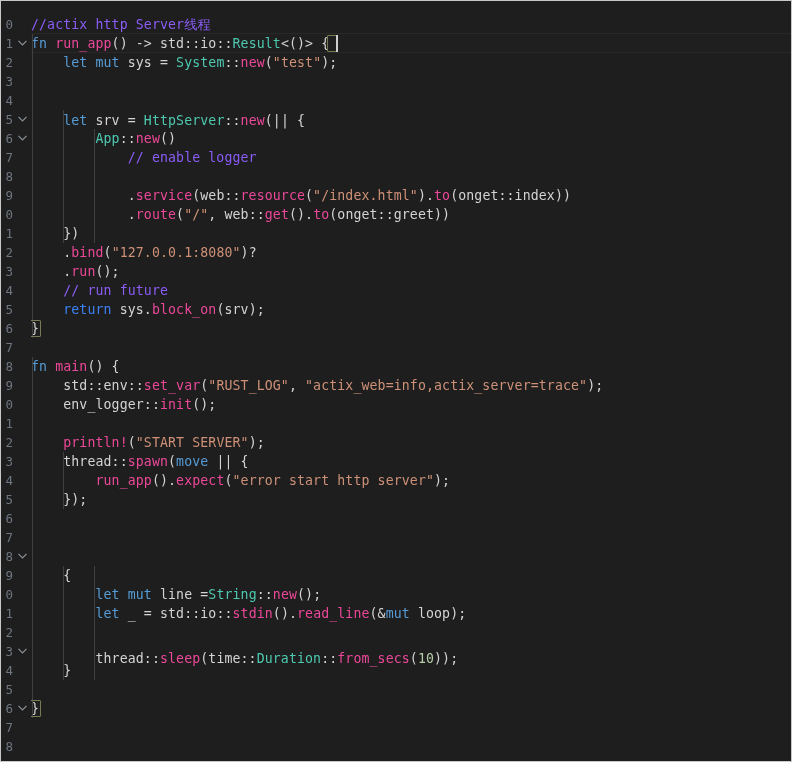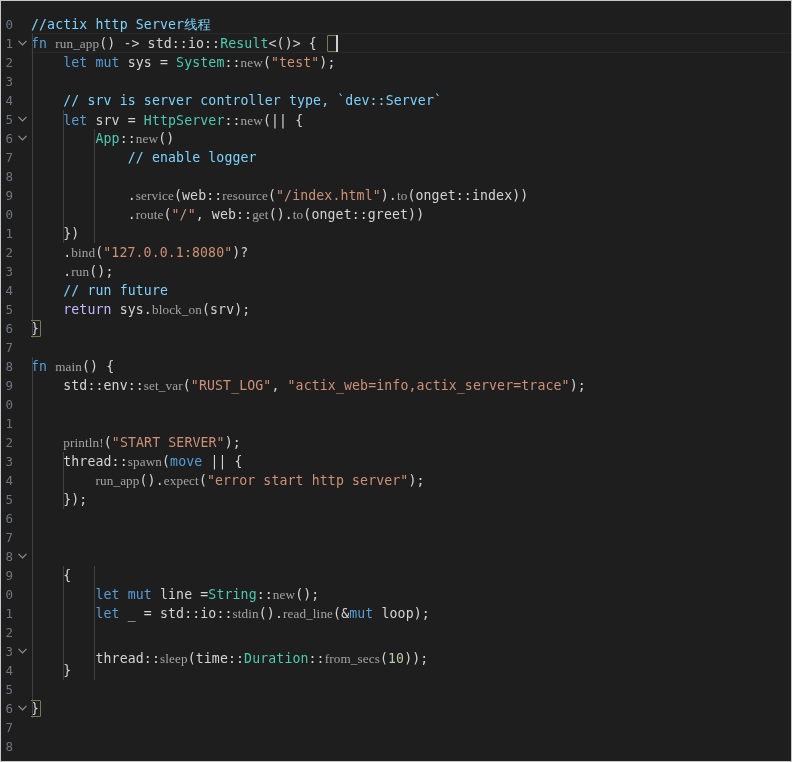--- a/index.html
+++ b/index.html
@@ -44,24 +44,24 @@
   .line{
     position:absolute;left:0;right:0;height:19px;line-height:19px;
     white-space:pre;font-size:13.2px;
     font-family:"DejaVu Sans Mono","Liberation Mono",monospace;
     color:#d4d4d4;
     letter-spacing:0.12px;
   }
   .line .seg{white-space:pre;}
 
   
-  .t-com{color:#7dd3fc;}
+  .t-com{color:#8b5cf6;}
   .t-kw {color:#569cd6;}
-  .t-ctl{color:#c4b5fd;}
-  .t-fn {color:#a3a3a3;font-family:Liberation Serif, serif;}
+  .t-ctl{color:#3b82f6;}
+  .t-fn {color:#ec4899;}
   .t-typ{color:#4ec9b0;}
   .t-str{color:#ce9178;}
   .t-num{color:#b5cea8;}
   .t-pln{color:#d4d4d4;}
 
   
   #cur-line{
     position:absolute;left:30px;right:0;height:19px;z-index:0;
     border-top:1px solid #282828;border-bottom:1px solid #282828;
     box-sizing:border-box;background:#1f1f1f;
@@ -167,35 +167,35 @@
       <div class="ind-guide" style="left: 31.78px; top: 109px; height: 133px;"></div>
       <div class="ind-guide" style="left: 63.06px; top: 128px; height: 114px;"></div>
       <div class="ind-guide" style="left: 0.5px; top: 356px; height: 361px;"></div>
       <div class="ind-guide" style="left: 31.78px; top: 451px; height: 57px;"></div>
       <div class="ind-guide" style="left: 31.78px; top: 565px; height: 114px;"></div>
       <div class="ind-guide" style="left: 63.06px; top: 565px; height: 114px;"></div>
       <div class="line" style="top: 14px;"><span class="seg t-com">//actix http Server线程</span></div>
       <div class="line" style="top: 33px;"><span class="seg t-kw">fn</span><span class="seg t-pln"> </span><span class="seg t-fn">run_app</span><span class="seg t-pln">() -&gt; std::io::</span><span class="seg t-typ">Result</span><span class="seg t-pln">&lt;()&gt; {</span></div>
       <div class="line" style="top: 52px;"><span class="seg t-pln">    </span><span class="seg t-kw">let</span><span class="seg t-pln"> </span><span class="seg t-kw">mut</span><span class="seg t-pln"> sys = </span><span class="seg t-typ">System</span><span class="seg t-pln">::</span><span class="seg t-fn">new</span><span class="seg t-pln">(</span><span class="seg t-str">"test"</span><span class="seg t-pln">);</span></div>
       <div class="line" style="top: 71px;"></div>
-      <div class="line" style="top: 90px;"><span class="seg t-pln">    </span><span class="seg t-com">// srv is server controller type, `dev::Server`</span></div>
       <div class="line" style="top: 110px;"><span class="seg t-pln">    </span><span class="seg t-kw">let</span><span class="seg t-pln"> srv = </span><span class="seg t-typ">HttpServer</span><span class="seg t-pln">::</span><span class="seg t-fn">new</span><span class="seg t-pln">(|| {</span></div>
       <div class="line" style="top: 128px;"><span class="seg t-pln">        </span><span class="seg t-typ">App</span><span class="seg t-pln">::</span><span class="seg t-fn">new</span><span class="seg t-pln">()</span></div>
       <div class="line" style="top: 147px;"><span class="seg t-pln">            </span><span class="seg t-com">// enable logger</span></div>
       <div class="line" style="top: 185px;"><span class="seg t-pln">            .</span><span class="seg t-fn">service</span><span class="seg t-pln">(web::</span><span class="seg t-fn">resource</span><span class="seg t-pln">(</span><span class="seg t-str">"/index.html"</span><span class="seg t-pln">).</span><span class="seg t-fn">to</span><span class="seg t-pln">(onget::index))</span></div>
       <div class="line" style="top: 204px;"><span class="seg t-pln">            .</span><span class="seg t-fn">route</span><span class="seg t-pln">(</span><span class="seg t-str">"/"</span><span class="seg t-pln">, web::</span><span class="seg t-fn">get</span><span class="seg t-pln">().</span><span class="seg t-fn">to</span><span class="seg t-pln">(onget::greet))</span></div>
       <div class="line" style="top: 223px;"><span class="seg t-pln">    })</span></div>
       <div class="line" style="top: 242px;"><span class="seg t-pln">    .</span><span class="seg t-fn">bind</span><span class="seg t-pln">(</span><span class="seg t-str">"127.0.0.1:8080"</span><span class="seg t-pln">)?</span></div>
       <div class="line" style="top: 280px;"><span class="seg t-pln">    </span><span class="seg t-com">// run future</span></div>
       <div class="line" style="top: 261px;"><span class="seg t-pln">    .</span><span class="seg t-fn">run</span><span class="seg t-pln">();</span></div>
       <div class="line" style="top: 299px;"><span class="seg t-pln">    </span><span class="seg t-ctl">return</span><span class="seg t-pln"> sys.</span><span class="seg t-fn">block_on</span><span class="seg t-pln">(srv);</span></div>
       <div class="line" style="top: 318px;"><span class="seg t-pln">}</span></div>
       <div class="line" style="top: 337px;"></div>
       <div class="line" style="top: 356px;"><span class="seg t-kw">fn</span><span class="seg t-pln"> </span><span class="seg t-fn">main</span><span class="seg t-pln">() {</span></div>
       <div class="line" style="top: 375px;"><span class="seg t-pln">    std::env::</span><span class="seg t-fn">set_var</span><span class="seg t-pln">(</span><span class="seg t-str">"RUST_LOG"</span><span class="seg t-pln">, </span><span class="seg t-str">"actix_web=info,actix_server=trace"</span><span class="seg t-pln">);</span></div>
+      <div class="line" style="top: 394px;"><span class="seg t-pln">    env_logger::</span><span class="seg t-fn">init</span><span class="seg t-pln">();</span></div>
       <div class="line" style="top: 413px;"></div>
       <div class="line" style="top: 432px;"><span class="seg t-pln">    </span><span class="seg t-fn">println!</span><span class="seg t-pln">(</span><span class="seg t-str">"START SERVER"</span><span class="seg t-pln">);</span></div>
       <div class="line" style="top: 451px;"><span class="seg t-pln">    thread::</span><span class="seg t-fn">spawn</span><span class="seg t-pln">(</span><span class="seg t-kw">move</span><span class="seg t-pln"> || {</span></div>
       <div class="line" style="top: 470px;"><span class="seg t-pln">        </span><span class="seg t-fn">run_app</span><span class="seg t-pln">().</span><span class="seg t-fn">expect</span><span class="seg t-pln">(</span><span class="seg t-str">"error start http server"</span><span class="seg t-pln">);</span></div>
       <div class="line" style="top: 489px;"><span class="seg t-pln">    });</span></div>
       <div class="line" style="top: 508px;"></div>
       <div class="line" style="top: 565px;"><span class="seg t-pln">    {</span></div>
       <div class="line" style="top: 584px;"><span class="seg t-pln">        </span><span class="seg t-kw">let</span><span class="seg t-pln"> </span><span class="seg t-kw">mut</span><span class="seg t-pln"> line =</span><span class="seg t-typ">String</span><span class="seg t-pln">::</span><span class="seg t-fn">new</span><span class="seg t-pln">();</span></div>
       <div class="line" style="top: 603px;"><span class="seg t-pln">        </span><span class="seg t-kw">let</span><span class="seg t-pln"> _ = std::io::</span><span class="seg t-fn">stdin</span><span class="seg t-pln">().</span><span class="seg t-fn">read_line</span><span class="seg t-pln">(&amp;</span><span class="seg t-kw">mut</span><span class="seg t-pln"> loop);</span></div>
       <div class="line" style="top: 622px;"></div>

